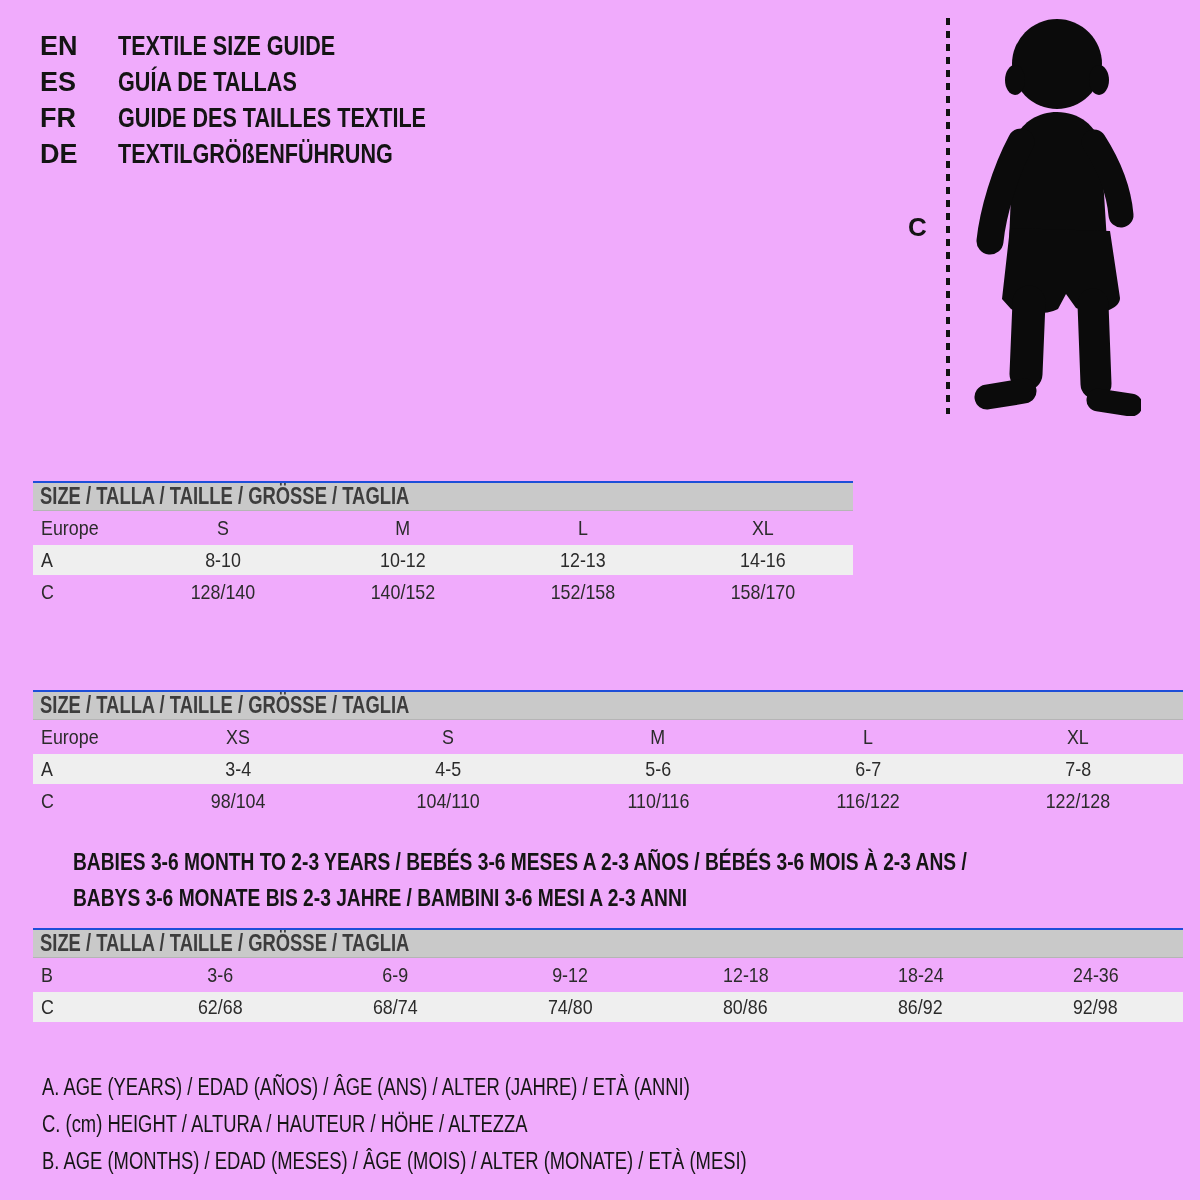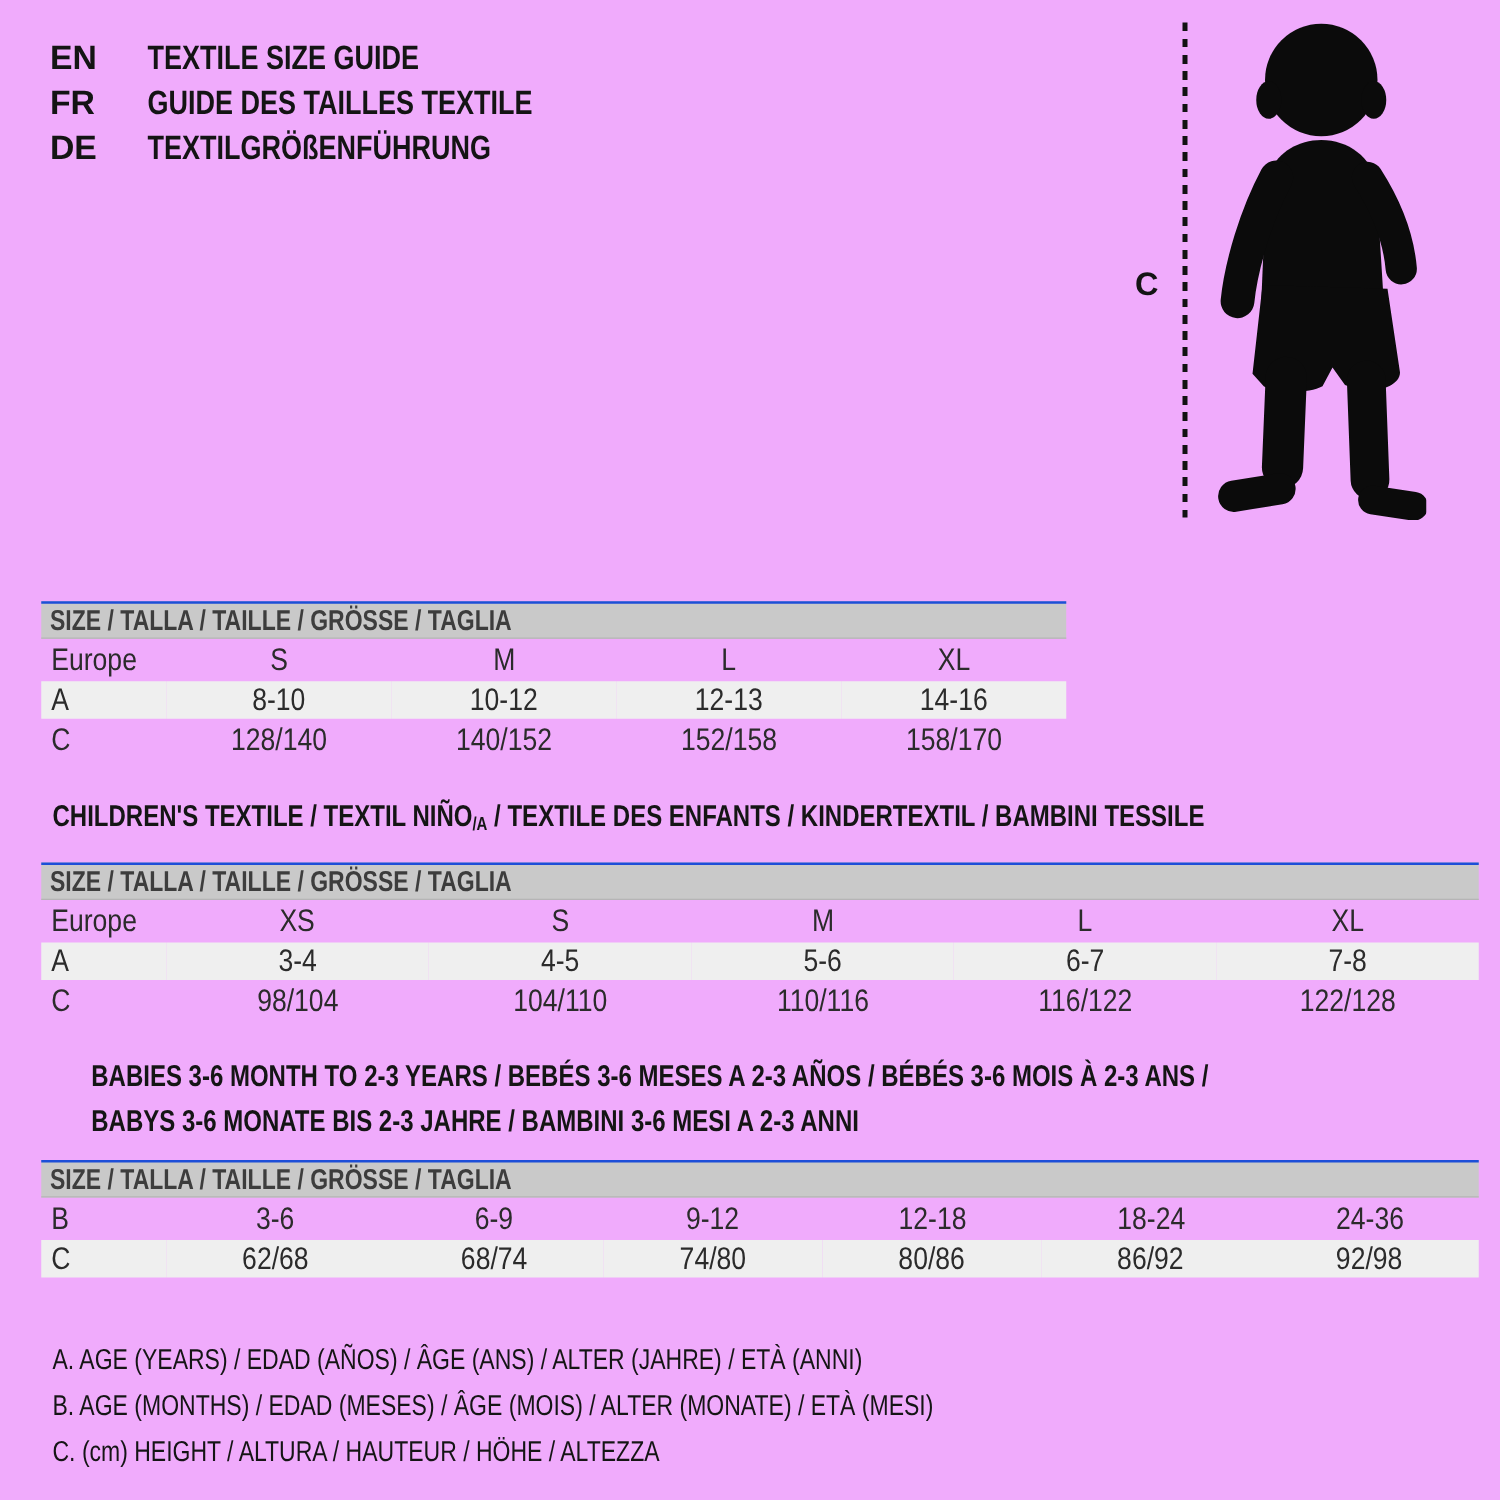--- a/index.html
+++ b/index.html
@@ -26,21 +26,21 @@
   }
   .fig-c-label { position:absolute; left:908px; top:212px; font-weight:700; font-size:26px; color:#141414; }
   .toddler-wrap { position:absolute; left:963px; top:14px; width:178px; height:402px; }
 
   
   .section-title { position:absolute; left:42px; font-weight:700; font-size:24px; color:#151515; line-height:36px; }
   .sub-a { font-size:15px; position:relative; top:3px; }
 
   .tbl-wrap { position:absolute; left:33px; }
   table.size-table { border-collapse:separate; border-spacing:0 2px; table-layout:fixed; width:100%; }
-  .size-table td { height:30px; padding:0; vertical-align:middle; font-size:25px; color:#2b2b2b; }
+  .size-table td { height:30px; padding:0; vertical-align:middle; font-size:21px; color:#2b2b2b; }
   .size-table tr.hdr td {
     background:#c9c9c9; border-top:2px solid #1d4ed8; border-bottom:1px solid #b5b5b5;
     height:27px; font-weight:700; font-size:23px; color:#3d3d3d; text-align:left; padding-left:7px;
   }
   .size-table tr.shaded td { background:#efefef; }
   .size-table td.lbl { text-align:left; padding-left:8px; }
   .size-table td.val { text-align:center; }
   col.c-lbl { width:100px; }
 
   
@@ -49,20 +49,24 @@
 </style>
 </head>
 <body>
 
 <div class="page">
 
   <div class="lang-list">
     <div class="lang-row">
       <span class="lang-code">EN</span>
       <span class="lang-title sq t-cond">TEXTILE SIZE GUIDE</span>
+    </div>
+    <div class="lang-row">
+      <span class="lang-code">ES</span>
+      <span class="lang-title sq t-cond">GUÍA DE TALLAS</span>
     </div>
     <div class="lang-row">
       <span class="lang-code">FR</span>
       <span class="lang-title sq t-cond">GUIDE DES TAILLES TEXTILE</span>
     </div>
     <div class="lang-row">
       <span class="lang-code">DE</span>
       <span class="lang-title sq t-cond">TEXTILGRÖßENFÜHRUNG</span>
     </div>
   </div>
@@ -118,23 +122,20 @@
         <td class="lbl"><span class="sq l-cond">C</span></td>
         <td class="val"><span class="sq c-cond">128/140</span></td>
         <td class="val"><span class="sq c-cond">140/152</span></td>
         <td class="val"><span class="sq c-cond">152/158</span></td>
         <td class="val"><span class="sq c-cond">158/170</span></td>
       </tr>
     </tbody>
       </table>
   </div>
 
-  <div class="section-title" style="top:636px;">
-    <span class="sq t-cond"><span>CHILDREN'S TEXTILE / TEXTIL NIÑO</span><span class="sub-a">/A</span><span> / TEXTILE DES ENFANTS / KINDERTEXTIL / BAMBINI TESSILE</span></span>
-  </div>
   <div class="tbl-wrap" style="top:688px; width:1150px;">
     <table class="size-table">
       <colgroup>
           <col class="c-lbl">
           <col>
           <col>
           <col>
           <col>
           <col>
         </colgroup>
@@ -206,17 +207,17 @@
         <td class="val"><span class="sq c-cond">80/86</span></td>
         <td class="val"><span class="sq c-cond">86/92</span></td>
         <td class="val"><span class="sq c-cond">92/98</span></td>
       </tr>
     </tbody>
       </table>
   </div>
 
   <div class="legend">
     <div class="legend-line"><span class="sq t-cond">A. AGE (YEARS) / EDAD (AÑOS) / ÂGE (ANS) / ALTER (JAHRE) / ETÀ (ANNI)</span></div>
+    <div class="legend-line"><span class="sq t-cond">C. (cm) HEIGHT / ALTURA / HAUTEUR / HÖHE / ALTEZZA</span></div>
     <div class="legend-line"><span class="sq t-cond">B. AGE (MONTHS) / EDAD (MESES) / ÂGE (MOIS) / ALTER (MONATE) / ETÀ (MESI)</span></div>
-    <div class="legend-line"><span class="sq t-cond">C. (cm) HEIGHT / ALTURA / HAUTEUR / HÖHE / ALTEZZA</span></div>
   </div>
 
 </div>
 
 </body></html>

